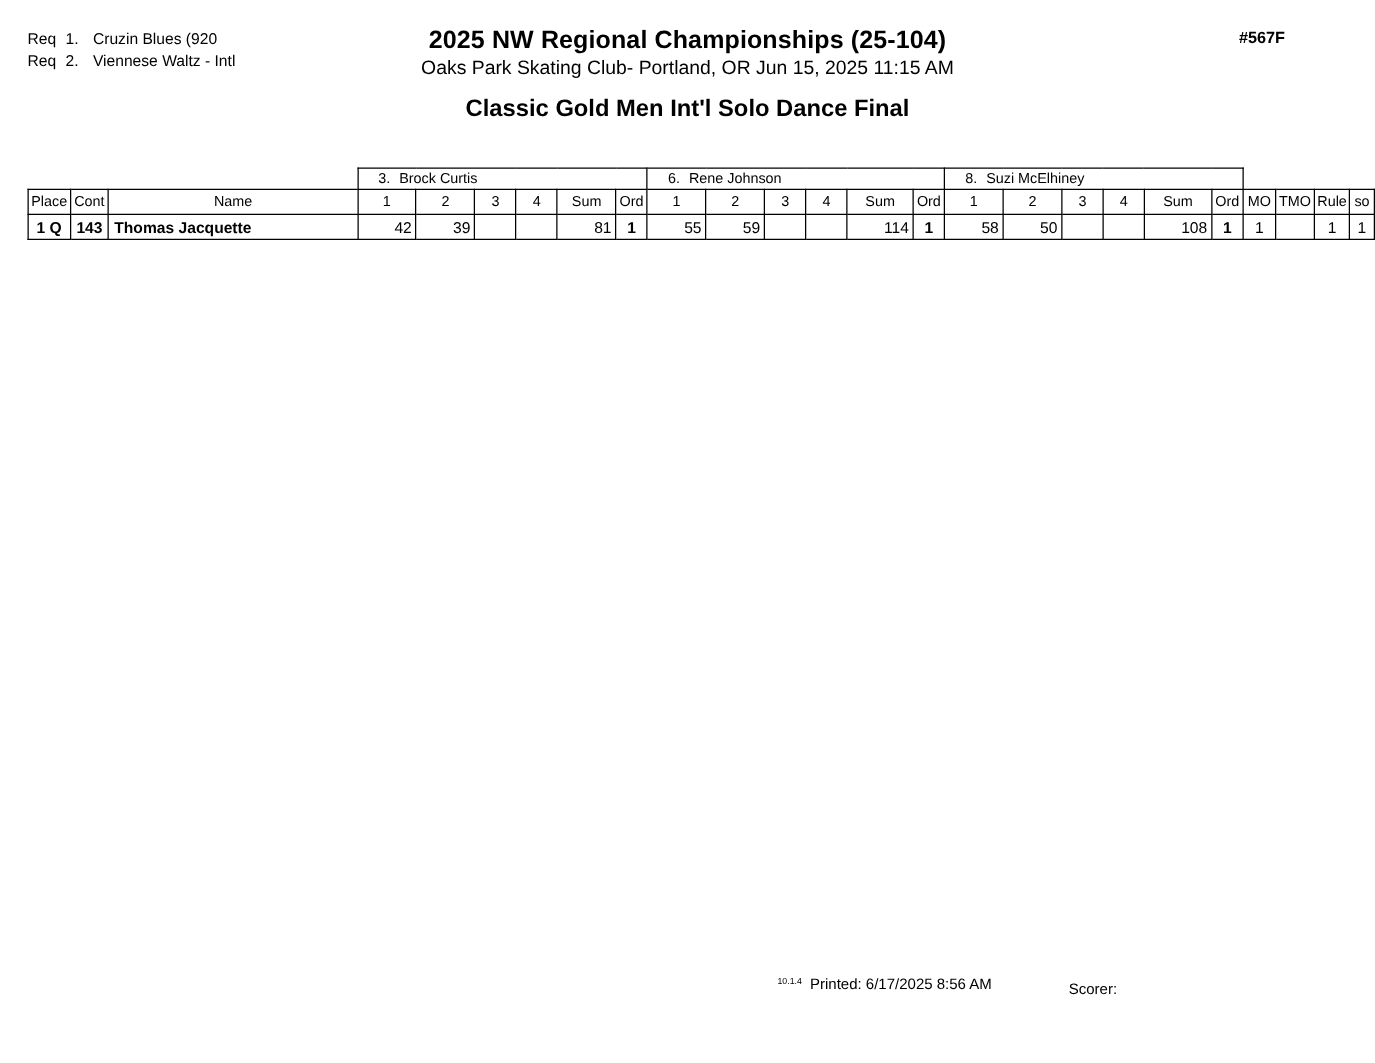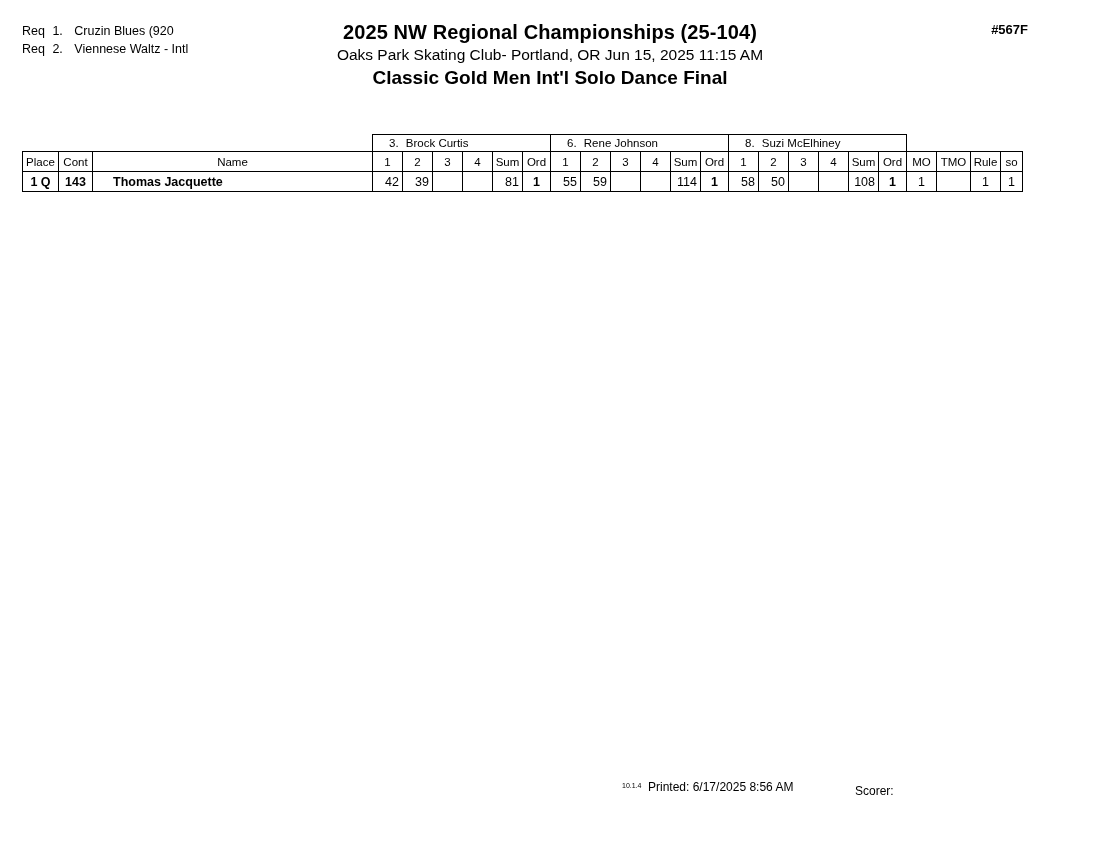--- a/index.html
+++ b/index.html
@@ -56,21 +56,21 @@
   .header .title-venue {
     font-size: 15.5px;
     font-weight: normal;
     line-height: 1.35;
     margin-top: 1px;
   }
   .header .title-event {
     font-size: 19px;
     font-weight: bold;
     line-height: 1.3;
-    margin-top: 0;
+    margin-top: 10px;
   }
   .header .title-report {
     font-size: 15.5px;
     font-weight: normal;
     line-height: 1.3;
     margin-top: 3px;
   }
 
   
   .event-code {
@@ -136,26 +136,27 @@
   td.h-so    { width: 22px; margin-top: 29px; }
 
   
   tr.data-row td {
     height: 20px;
     font-size: 12.5px;
     font-weight: bold;
   }
   tr.data-row td.name {
     text-align: left;
-    padding-left: 20px;
+    padding-left: 4px;
   }
   tr.data-row td.num {
     text-align: right;
     padding-right: 3px;
     font-weight: normal;
+    padding-left: 29px;
   }
   tr.data-row td.ord {
     font-weight: bold;
     text-align: center;
   }
   tr.data-row td.center-n {
     font-weight: normal;
     text-align: center;
   }
   tr.data-row td.place {

